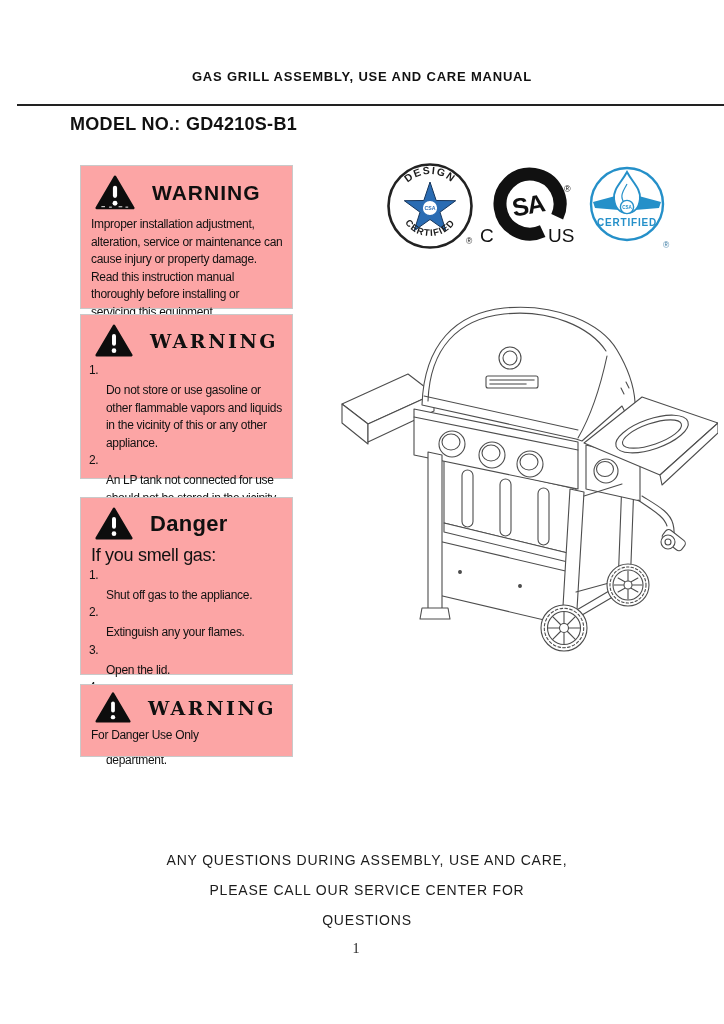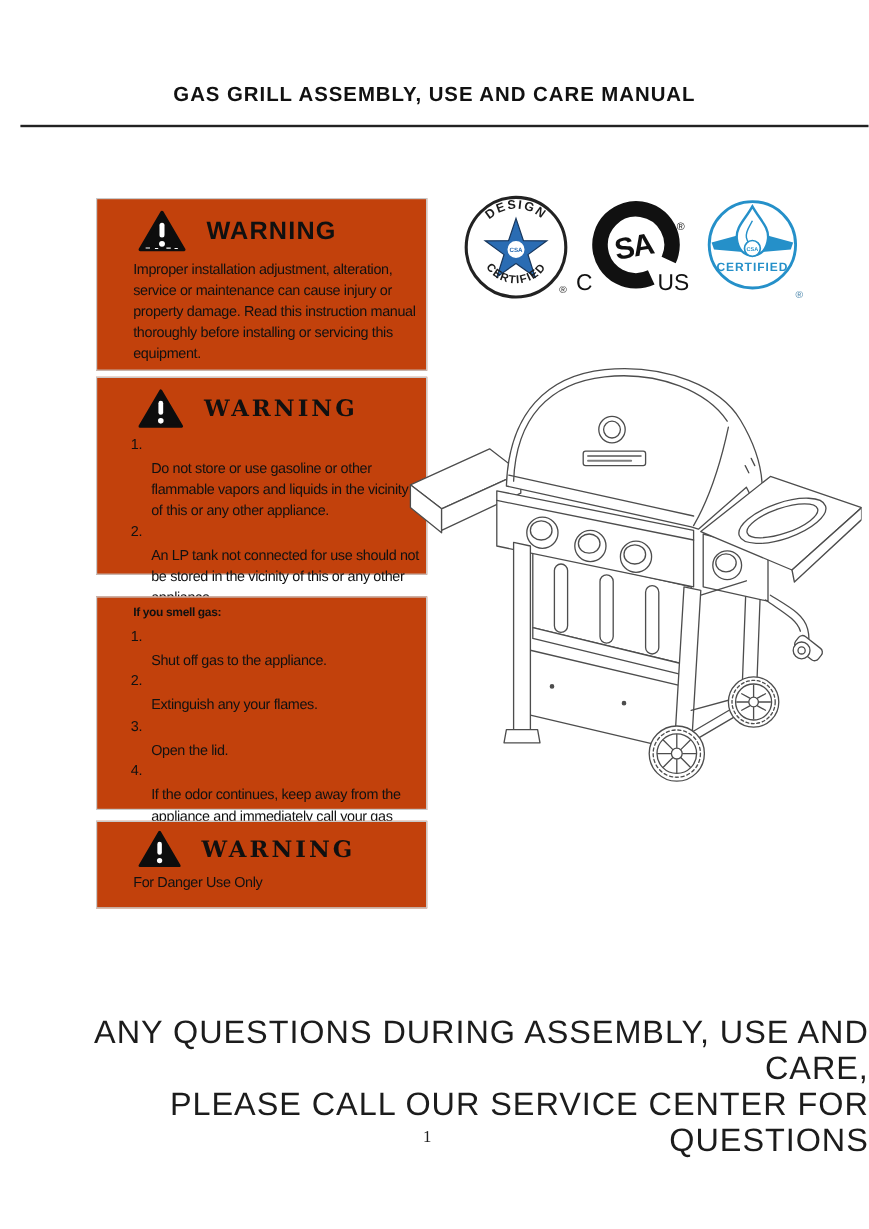--- a/index.html
+++ b/index.html
@@ -1,56 +1,57 @@
 <!DOCTYPE html>
 <html><head>
 <meta charset="utf-8">
 <style>
   html,body{margin:0;padding:0;background:#ffffff;}
   .page{position:relative;width:724px;height:1024px;background:#fff;overflow:hidden;
         font-family:"Liberation Sans",sans-serif;color:#151515;}
   
   .title{position:absolute;top:69px;left:0;right:0;text-align:center;
-         font-size:17px;font-weight:bold;letter-spacing:0.8px;color:#111;}
+         font-size:13px;font-weight:bold;letter-spacing:0.8px;color:#111;}
   .rule{position:absolute;top:104px;left:17px;right:0;border-top:2px solid #222;}
   .model{position:absolute;top:114px;left:70px;font-size:18px;font-weight:bold;
          letter-spacing:0.3px;color:#111;}
   
-  .wbox{position:absolute;left:80px;width:276px;background:#c2410c;
-        border:1px solid #c9c9c9;box-sizing:border-box;padding-left:20px;}
+  .wbox{position:absolute;left:80px;width:213px;background:#fca5a5;
+        border:1px solid #c9c9c9;box-sizing:border-box;}
   .whead{display:flex;align-items:center;gap:17px;padding:9px 0 3px 14px;}
   .tri{flex:none;}
   .h-sans{font-size:21px;font-weight:bold;letter-spacing:1px;color:#101010;}
   .h-serif{font-family:"DejaVu Serif",serif;font-size:19px;font-weight:600;
            letter-spacing:2.5px;color:#101010;}
   .h-danger{font-size:22px;font-weight:bold;letter-spacing:0.3px;color:#101010;}
   .wbody{margin:3px 6px 0 10px;font-size:12px;line-height:17.5px;
          letter-spacing:-0.3px;color:#111;}
-  .wlead{margin:4px 0 0 10px;font-size:10px;font-weight:bold;
+  .wlead{margin:4px 0 0 10px;font-size:18px;font-weight:normal;
          letter-spacing:-0.3px;line-height:17.5px;color:#111;}
   .wlist{margin:2px 4px 0 8px;}
   .li{display:flex;font-size:12px;line-height:17.5px;letter-spacing:-0.3px;color:#111;}
   .li .num{flex:none;width:17px;}
   .li .txt{flex:1;margin-top:20px;}
   
   .logos svg{position:absolute;}
   
-  .footer{position:absolute;top:845px;left:10px;right:0;text-align:right;
-          font-size:27px;line-height:30px;letter-spacing:0.8px;color:#1c1c1c;}
+  .footer{position:absolute;top:845px;left:10px;right:0;text-align:center;
+          font-size:14px;line-height:30px;letter-spacing:0.8px;color:#1c1c1c;}
   .pagenum{position:absolute;top:941px;left:0;right:12px;text-align:center;
            font-family:"Liberation Serif",serif;font-size:14px;color:#222;}
   .grill{position:absolute;left:338px;top:292px;}
 </style>
 </head>
 <body>
 
 <div class="page">
 
   <div class="title">GAS GRILL ASSEMBLY, USE AND CARE MANUAL</div>
   <div class="rule"></div>
+  <div class="model">MODEL NO.: GD4210S-B1</div>
 
   <section class="wbox" style="top:165px;height:144px;">
     <div class="whead">
       <svg class="tri" width="40" height="35" viewBox="0 0 44 38">
         <path d="M22,2 L42,36 L2,36 Z" fill="#0d0d0d" stroke="#0d0d0d" stroke-width="3" stroke-linejoin="round"></path>
         <rect x="19.7" y="11.5" width="4.6" height="13.5" rx="2.3" fill="#fff"></rect>
         <circle cx="22" cy="30.8" r="2.7" fill="#fff"></circle>
         <path d="M7,34.6 h4 M15.5,35.1 h3 M26,34.7 h4 M33.5,35.1 h3" stroke="#fff" stroke-width="1"></path>
       </svg>
       <span class="h-sans">WARNING</span>
@@ -73,20 +74,28 @@
         <span class="txt">Do not store or use gasoline or other flammable vapors and liquids in the vicinity of this or any other appliance.</span>
       </div>
       <div class="li">
         <span class="num">2.</span>
         <span class="txt">An LP tank not connected for use should not be stored in the vicinity of this or any other appliance.</span>
       </div>
     </div>
   </section>
 
   <section class="wbox" style="top:497px;height:178px;">
+    <div class="whead">
+      <svg class="tri" width="38" height="33" viewBox="0 0 44 38">
+        <path d="M22,2 L42,36 L2,36 Z" fill="#0d0d0d" stroke="#0d0d0d" stroke-width="3" stroke-linejoin="round"></path>
+        <rect x="19.7" y="11.5" width="4.6" height="13.5" rx="2.3" fill="#fff"></rect>
+        <circle cx="22" cy="30.8" r="2.7" fill="#fff"></circle>
+      </svg>
+      <span class="h-danger">Danger</span>
+    </div>
     <div class="wlead">If you smell gas:</div>
     <div class="wlist">
       <div class="li">
         <span class="num">1.</span>
         <span class="txt">Shut off gas to the appliance.</span>
       </div>
       <div class="li">
         <span class="num">2.</span>
         <span class="txt">Extinguish any your flames.</span>
       </div>

